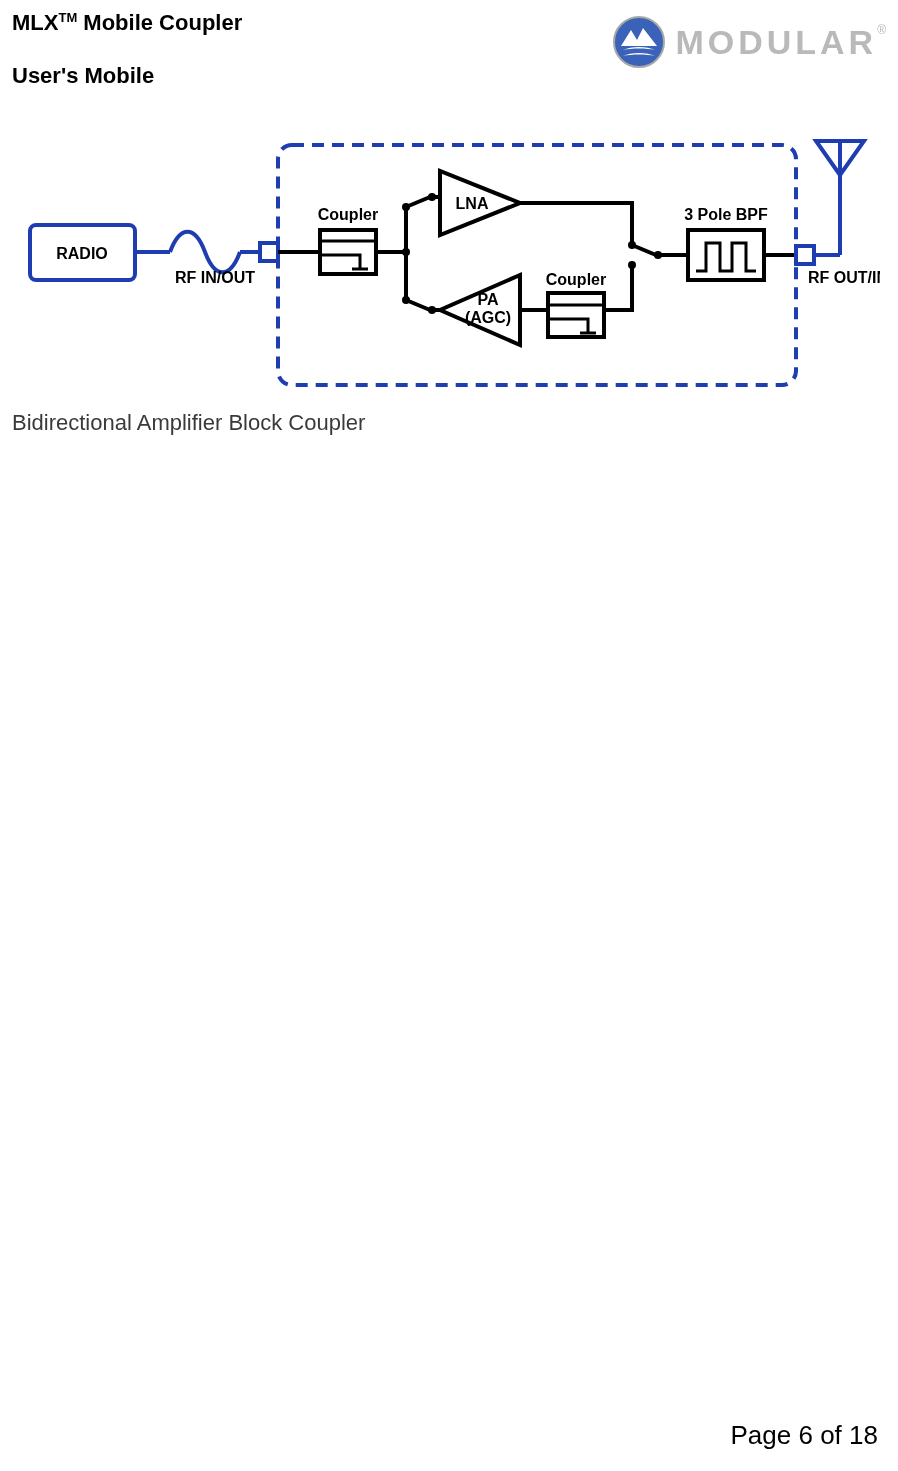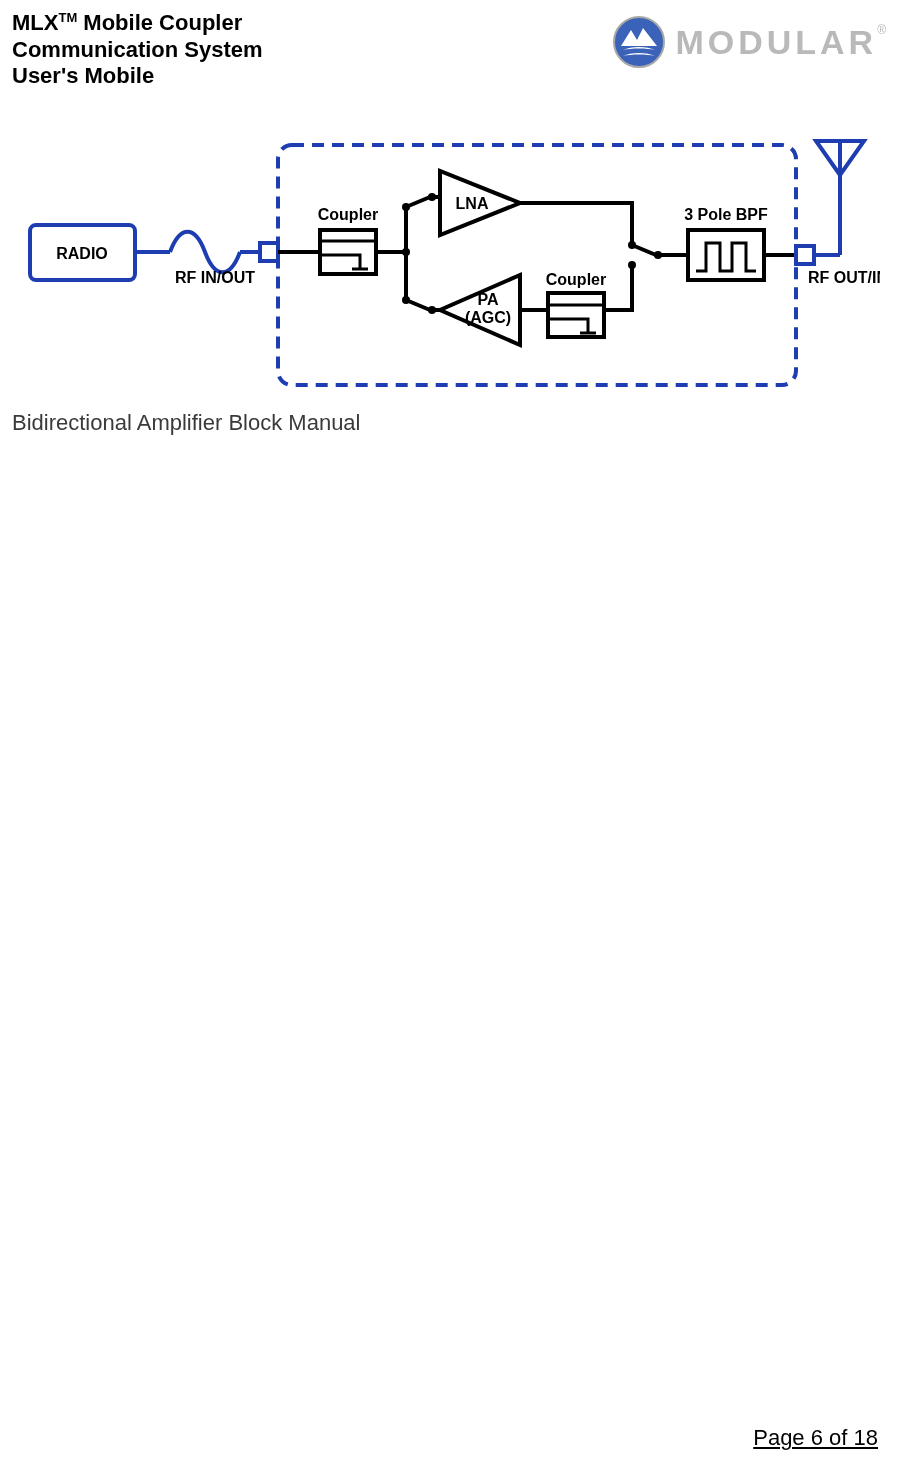--- a/index.html
+++ b/index.html
@@ -72,38 +72,37 @@
     position: absolute;
     top: 410px;
     left: 12px;
     font-size: 22px;
     color: #3a3a3a;
   }
   .footer {
     position: absolute;
     bottom: 20px;
     right: 20px;
-    font-size: 22px;
-    text-decoration: underline;
+    font-size: 26px;
   }
   .diag-text {
     font-family: Arial, sans-serif;
     font-weight: bold;
     font-size: 16px;
   }
 </style>
 </head>
 <body>
 
 <div class="page">
 
   <div class="header">
     <div class="header-title">
       <span>MLX</span><sup>TM</sup><span> Mobile Coupler</span><br>
-      <span>Communication System</span><br>
+      <br>
       <span>User's Mobile</span>
     </div>
     <div class="logo-area">
       <svg class="logo-badge" viewBox="0 0 52 52">
         <circle cx="26" cy="26" r="25" fill="#3a62b8" stroke="#a8a8a8" stroke-width="2"></circle>
         <path d="M8 30 L18 14 L24 24 L30 12 L44 30 Z" fill="#fff"></path>
         <path d="M10 34 C18 30 34 30 42 34 C34 32 18 32 10 34 Z" fill="#fff"></path>
         <path d="M10 40 C18 36 34 36 42 40 C34 38 18 38 10 40 Z" fill="#fff"></path>
       </svg>
       <span>
@@ -182,17 +181,17 @@
       <rect x="776" y="111" width="18" height="18" fill="#fff" stroke="#1e3db1" stroke-width="4"></rect>
       <path d="M794 120 L820 120" stroke="#1e3db1" stroke-width="4"></path>
 
       <path d="M820 120 L820 40" stroke="#1e3db1" stroke-width="4"></path>
       <polygon points="820,40 796,6 844,6" fill="none" stroke="#1e3db1" stroke-width="4"></polygon>
       <path d="M820 40 L820 6" stroke="#1e3db1" stroke-width="4"></path>
       <text x="828" y="148" text-anchor="middle" class="diag-text" fill="#000">RF OUT/IN</text>
     </svg>
   </div>
 
-  <div class="caption">Bidirectional Amplifier Block Manual</div>
+  <div class="caption">Bidirectional Amplifier Block Coupler</div>
 
   <div class="footer">Page 6 of 18</div>
 
 </div>
 
 </body></html>

